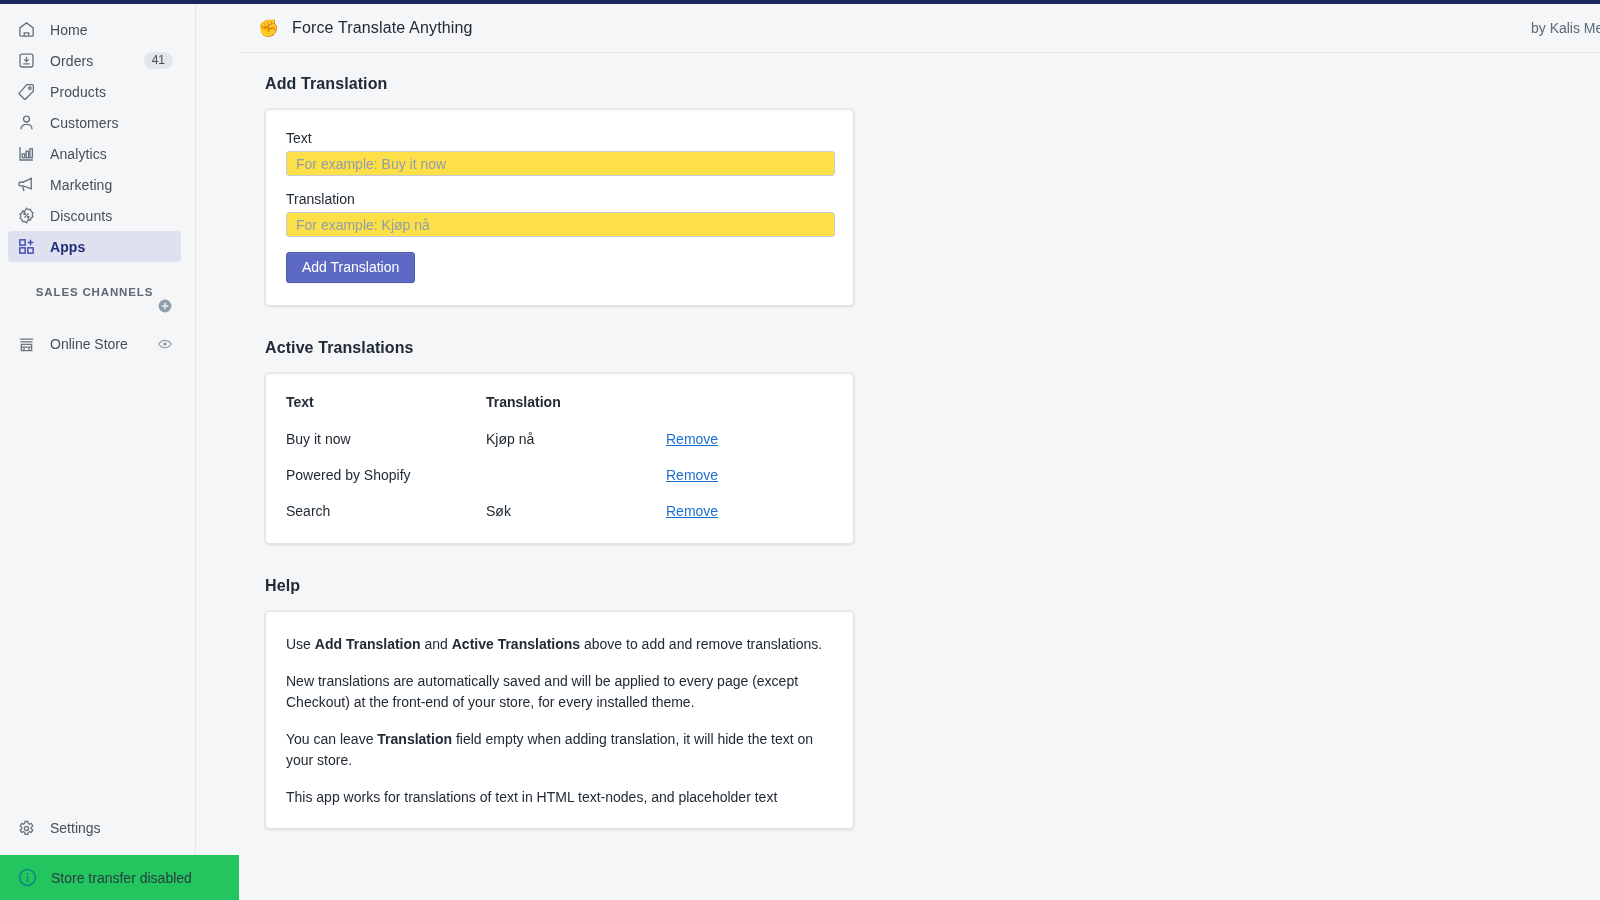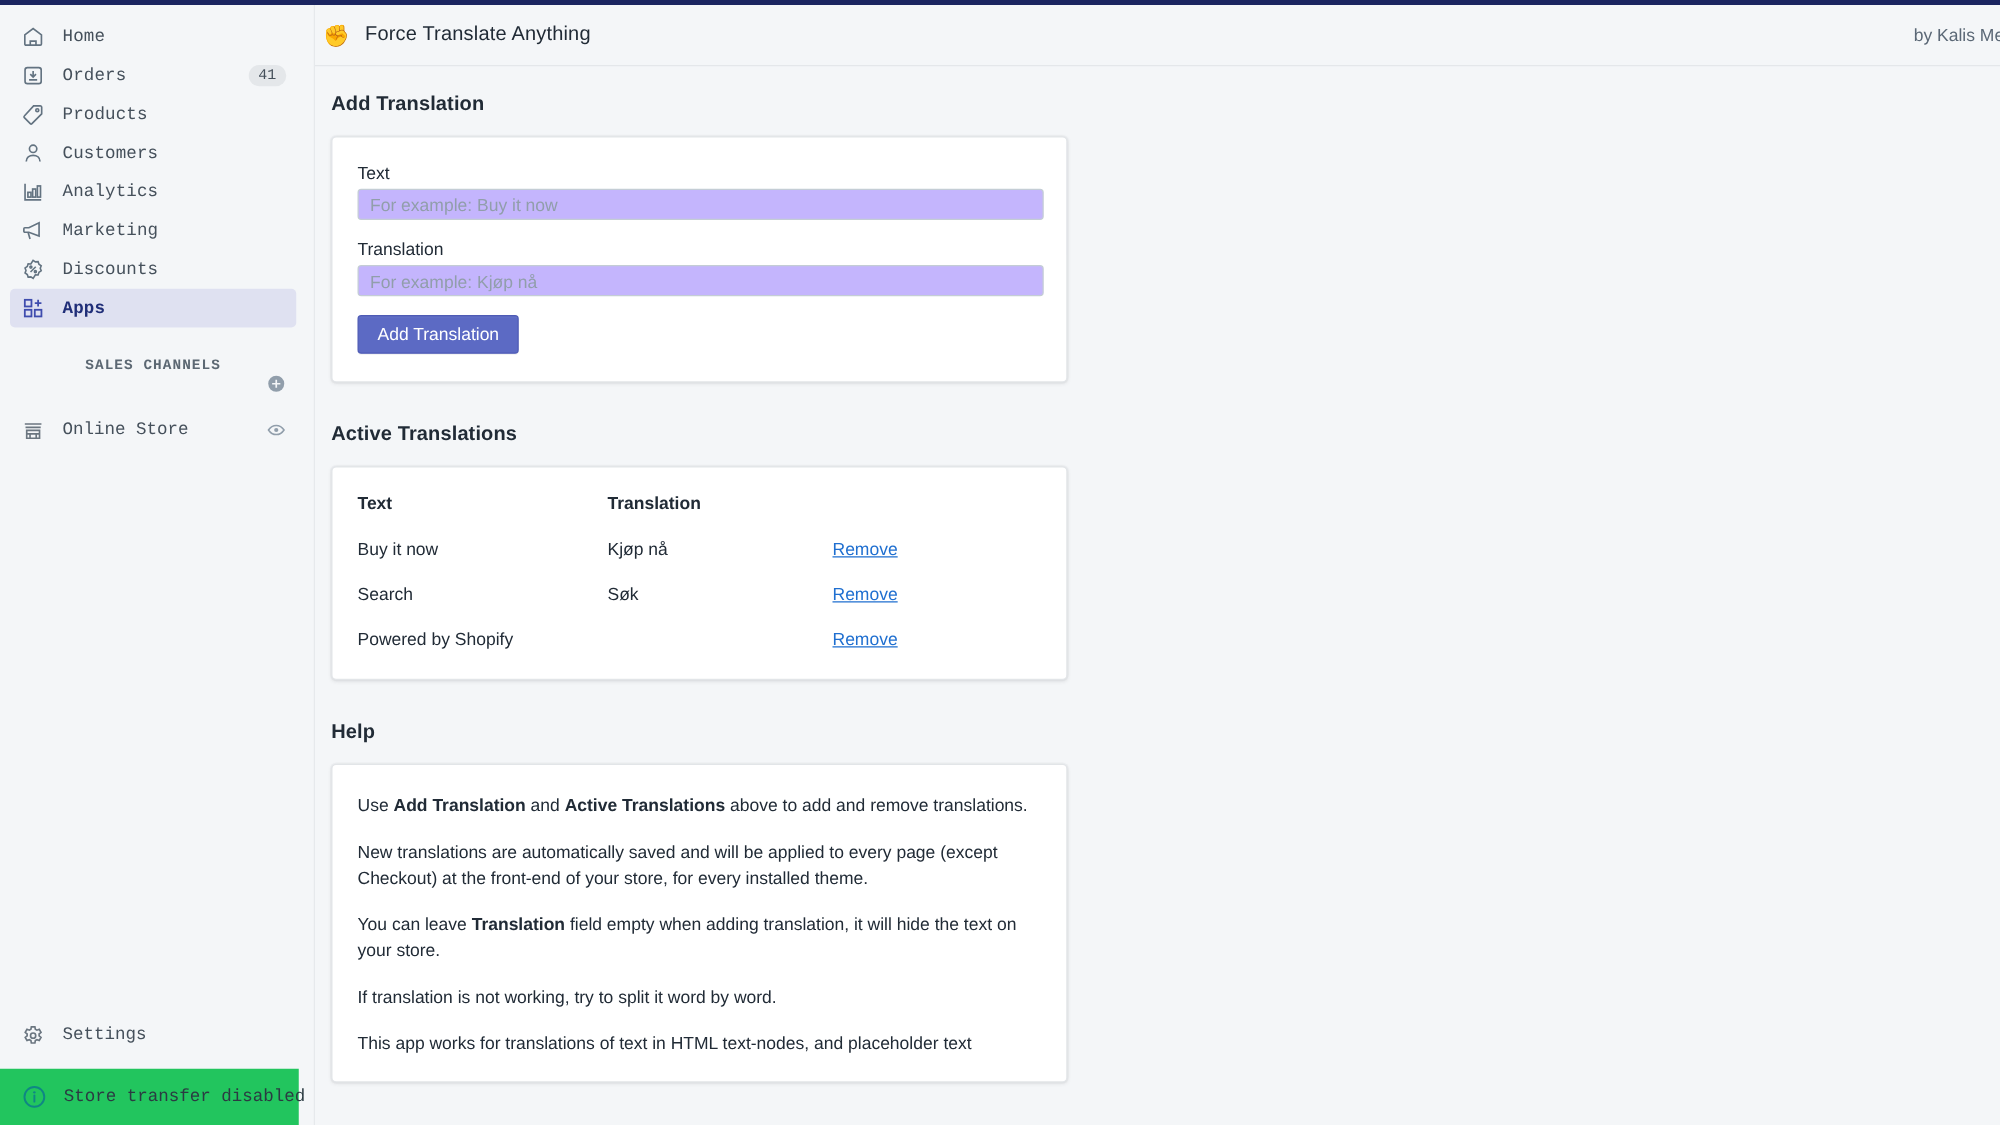--- a/index.html
+++ b/index.html
@@ -15,25 +15,24 @@
 
   
   .topstrip {
     position: absolute; top: 0; left: 0; width: 1600px; height: 4px;
     background: #1b2560;
     z-index: 40;
   }
 
   
   .sidebar {
-    position: absolute; top: 4px; left: 0; width: 252px; height: 896px;
+    position: absolute; top: 4px; left: 0; width: 196px; height: 896px;
     background: #f4f6f8;
     border-right: 1px solid #e6e9ec;
     z-index: 20;
-    font-family: Liberation Mono, monospace;
   }
   .nav-list { padding-top: 10px; }
   .nav-item {
     display: flex; align-items: center;
     height: 31px;
     margin: 0 14px 0 8px;
     padding: 0 8px 0 8px;
     border-radius: 4px;
     cursor: pointer;
     position: relative;
@@ -149,21 +148,21 @@
   .field-label { font-size: 14px; color: #212b36; margin-bottom: 5px; }
   .input {
     display: block;
     width: 549px; height: 25px;
     border: 1px solid #c4cdd5;
     border-radius: 3px;
     font-family: "Liberation Sans", sans-serif;
     font-size: 14px;
     padding: 0 9px;
     color: #212b36;
-    background: #c4b5fd;
+    background: #fde047;
     outline: none;
   }
   .input::placeholder { color: #919eab; }
   .field { margin-bottom: 15px; }
 
   .btn-primary {
     background: #5c6ac4;
     border: 1px solid #4e5bb5;
     border-radius: 3px;
     color: #ffffff;
@@ -386,40 +385,39 @@
               <th></th>
             </tr>
           </thead>
           <tbody>
               <tr>
                 <td>Buy it now</td>
                 <td>Kjøp nå</td>
                 <td><a class="remove-link" style="color: rgb(31, 111, 208);">Remove</a></td>
               </tr>
               <tr>
-                <td>Search</td>
-                <td>Søk</td>
+                <td>Powered by Shopify</td>
+                <td></td>
                 <td><a class="remove-link" style="color: rgb(31, 111, 208);">Remove</a></td>
               </tr>
               <tr>
-                <td>Powered by Shopify</td>
-                <td></td>
+                <td>Search</td>
+                <td>Søk</td>
                 <td><a class="remove-link" style="color: rgb(31, 111, 208);">Remove</a></td>
               </tr>
             </tbody>
         </table>
       </section>
 
       <h2 class="sec gap">Help</h2>
 
       <section class="card">
         <div class="help-body">
             <p>Use <b>Add Translation</b> and <b>Active Translations</b> above to add and remove translations.</p>
             <p>New translations are automatically saved and will be applied to every page (except Checkout) at the front-end of your store, for every installed theme.</p>
             <p>You can leave <b>Translation</b> field empty when adding translation, it will hide the text on your store.</p>
-            <p>If translation is not working, try to split it word by word.</p>
             <p>This app works for translations of text in HTML text-nodes, and placeholder text</p>
           </div>
       </section>
 
     </div>
   </main>
 </div>
 
 </body></html>

